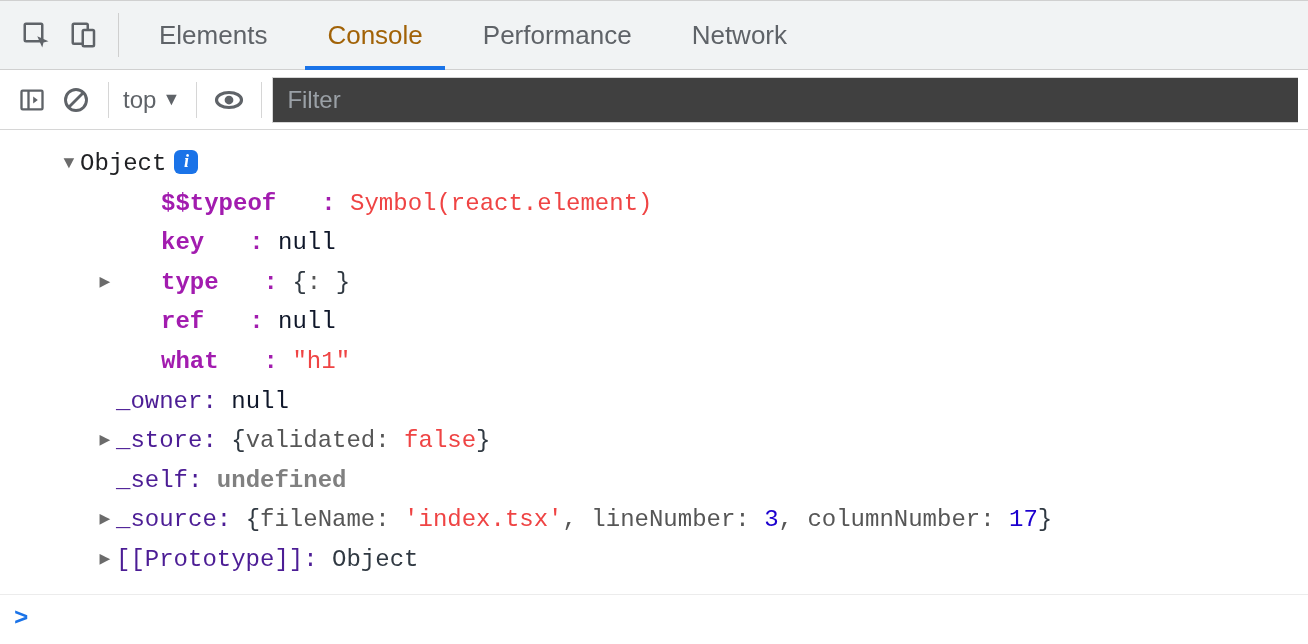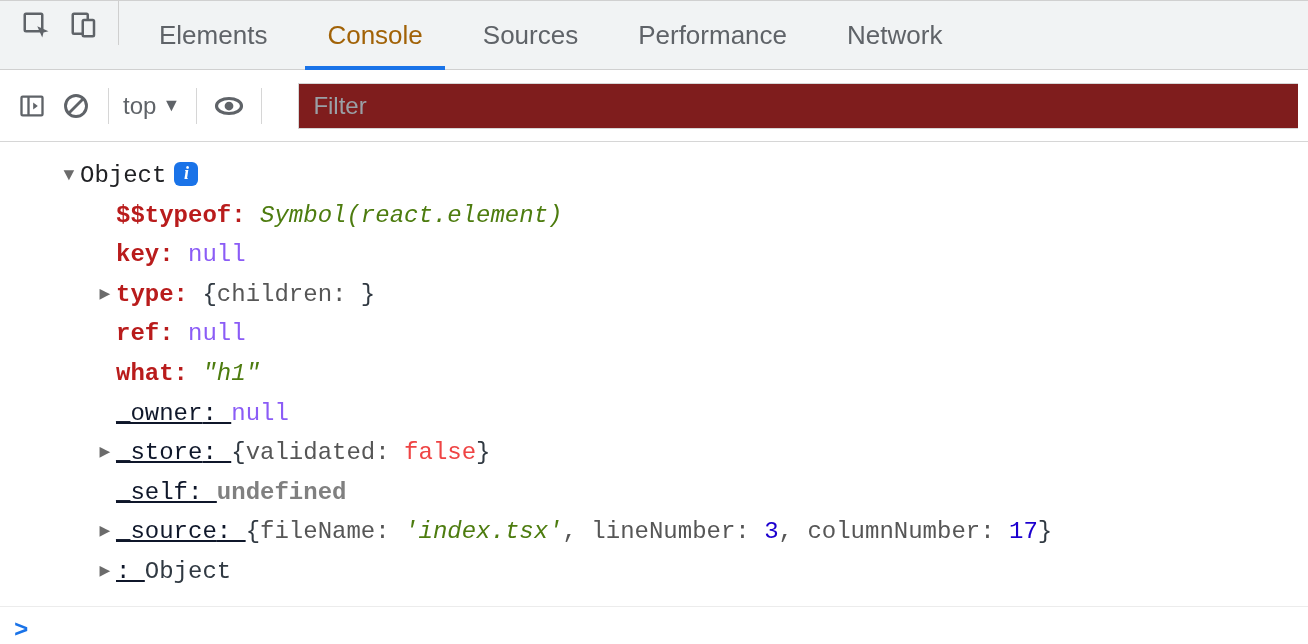--- a/index.html
+++ b/index.html
@@ -12,21 +12,21 @@
     font-family: "Helvetica Neue", Arial, sans-serif;
     font-size: 24px;
     color: #303942;
     overflow: hidden;
   }
   .mono { font-family: Menlo, Consolas, "Courier New", monospace; }
 
   
   .tabbar {
     display: flex;
-    align-items: flex-start;
+    align-items: center;
     height: 70px;
     background: #f1f3f4;
     border-top: 1px solid #d0d0d0;
     border-bottom: 1px solid #d0d0d0;
     padding: 0 12px;
   }
   .tabbar .iconbtn {
     width: 48px;
     height: 48px;
     display: flex;
@@ -67,21 +67,21 @@
   }
   .tab .flask {
     margin-left: 10px;
     color: #5f6368;
   }
 
   
   .console-toolbar {
     display: flex;
     align-items: center;
-    height: 72px;
+    height: 60px;
     border-bottom: 1px solid #d6d6d6;
     padding: 0 10px;
     background: #ffffff;
   }
   .console-toolbar .iconbtn {
     width: 44px;
     height: 44px;
     display: flex;
     align-items: center;
     justify-content: center;
@@ -104,22 +104,22 @@
   .filter {
     flex: 1;
     height: 46px;
     border: 1px solid #d6d6d6;
     border-right: none;
     display: flex;
     align-items: center;
     padding: 0 14px;
     color: #9aa0a6;
     font-size: 24px;
-    margin-left: 26px;
-    background: #7f1d1d;
+    margin-left: 0;
+    background: #404040;
   }
 
   
   .console-body {
     padding: 14px 0 0 14px;
     font-size: 24px;
   }
   .row {
     display: flex;
     align-items: center;
@@ -130,24 +130,24 @@
   .indent1 { padding-left: 82px; }
   .tri {
     display: inline-block;
     width: 18px;
     text-align: center;
     color: #6b6b6b;
     font-size: 18px;
     margin-right: 2px;
   }
   .tri.spacer { visibility: hidden; }
-  .k-key   { color: #b91c1c; font-weight: 600; }   
-  .k-dim   { color: #0f172a; text-decoration: underline; }                     
-  .v-str   { color: #4d7c0f; font-style: italic; }                     
-  .v-null  { color: #8b5cf6; }
+  .k-key   { color: #a21caf; font-weight: 600; margin-left: 45px; }   
+  .k-dim   { color: #4c1d95; }                     
+  .v-str   { color: #ef4444; }                     
+  .v-null  { color: #0f172a; }
   .v-undef { color: #808080; font-weight: bold; }
   .v-bool  { color: #ef4444; }
   .v-num   { color: #1c00cf; }
   .v-plain { color: #303942; }
   .preview-key   { color: #565656; }
   .preview-brace { color: #303942; }
   .obj-label { color: #202124; }
   .info-badge {
     display: inline-flex;
     align-items: center;
@@ -191,23 +191,20 @@
   </div>
   <div class="vsep"></div>
   <div class="tabs">
     <div class="tab">
         <span>Elements</span>
       </div>
     <div class="tab active">
         <span>Console</span>
       </div>
     <div class="tab">
-        <span>Sources</span>
-      </div>
-    <div class="tab">
         <span>Performance</span>
       </div>
     <div class="tab">
         <span>Network</span>
       </div>
   </div>
 </div>
 
 <div class="console-toolbar">
   <div class="iconbtn">
@@ -254,21 +251,21 @@
     <span class="k-key">$$typeof</span><span class="k-key">: </span><span class="v-str">Symbol(react.element)</span>
   </div>
 
   <div class="row indent1">
     <span class="tri spacer">▶</span>
     <span class="k-key">key</span><span class="k-key">: </span><span class="v-null">null</span>
   </div>
 
   <div class="row indent1">
     <span class="tri">▶</span>
-    <span class="k-key">type</span><span class="k-key">: </span><span class="preview-brace">{</span><span class="preview-key">children</span><span class="preview-key">: </span><span class="preview-brace">}</span>
+    <span class="k-key">type</span><span class="k-key">: </span><span class="preview-brace">{</span><span class="preview-key">: </span><span class="preview-brace">}</span>
   </div>
 
   <div class="row indent1">
     <span class="tri spacer">▶</span>
     <span class="k-key">ref</span><span class="k-key">: </span><span class="v-null">null</span>
   </div>
 
   <div class="row indent1">
     <span class="tri spacer">▶</span>
     <span class="k-key">what</span><span class="k-key">: </span><span class="v-str">"h1"</span>
@@ -289,20 +286,20 @@
     <span class="k-dim">_self</span><span class="k-dim">: </span><span class="v-undef">undefined</span>
   </div>
 
   <div class="row indent1">
     <span class="tri">▶</span>
     <span class="k-dim">_source</span><span class="k-dim">: </span><span class="preview-brace">{</span><span class="preview-key">fileName</span><span class="preview-key">: </span><span class="v-str">'index.tsx'</span><span class="preview-key">, </span><span class="preview-key">lineNumber</span><span class="preview-key">: </span><span class="v-num">3</span><span class="preview-key">, </span><span class="preview-key">columnNumber</span><span class="preview-key">: </span><span class="v-num">17</span><span class="preview-brace">}</span>
   </div>
 
   <div class="row indent1">
     <span class="tri">▶</span>
-    <span class="k-dim">: </span><span class="v-plain">Object</span>
+    <span class="k-dim">[[Prototype]]</span><span class="k-dim">: </span><span class="v-plain">Object</span>
   </div>
 
 </div>
 
 <div class="prompt-row mono">
   <span class="prompt-caret">&gt;</span>
 </div>
 
 </body></html>

